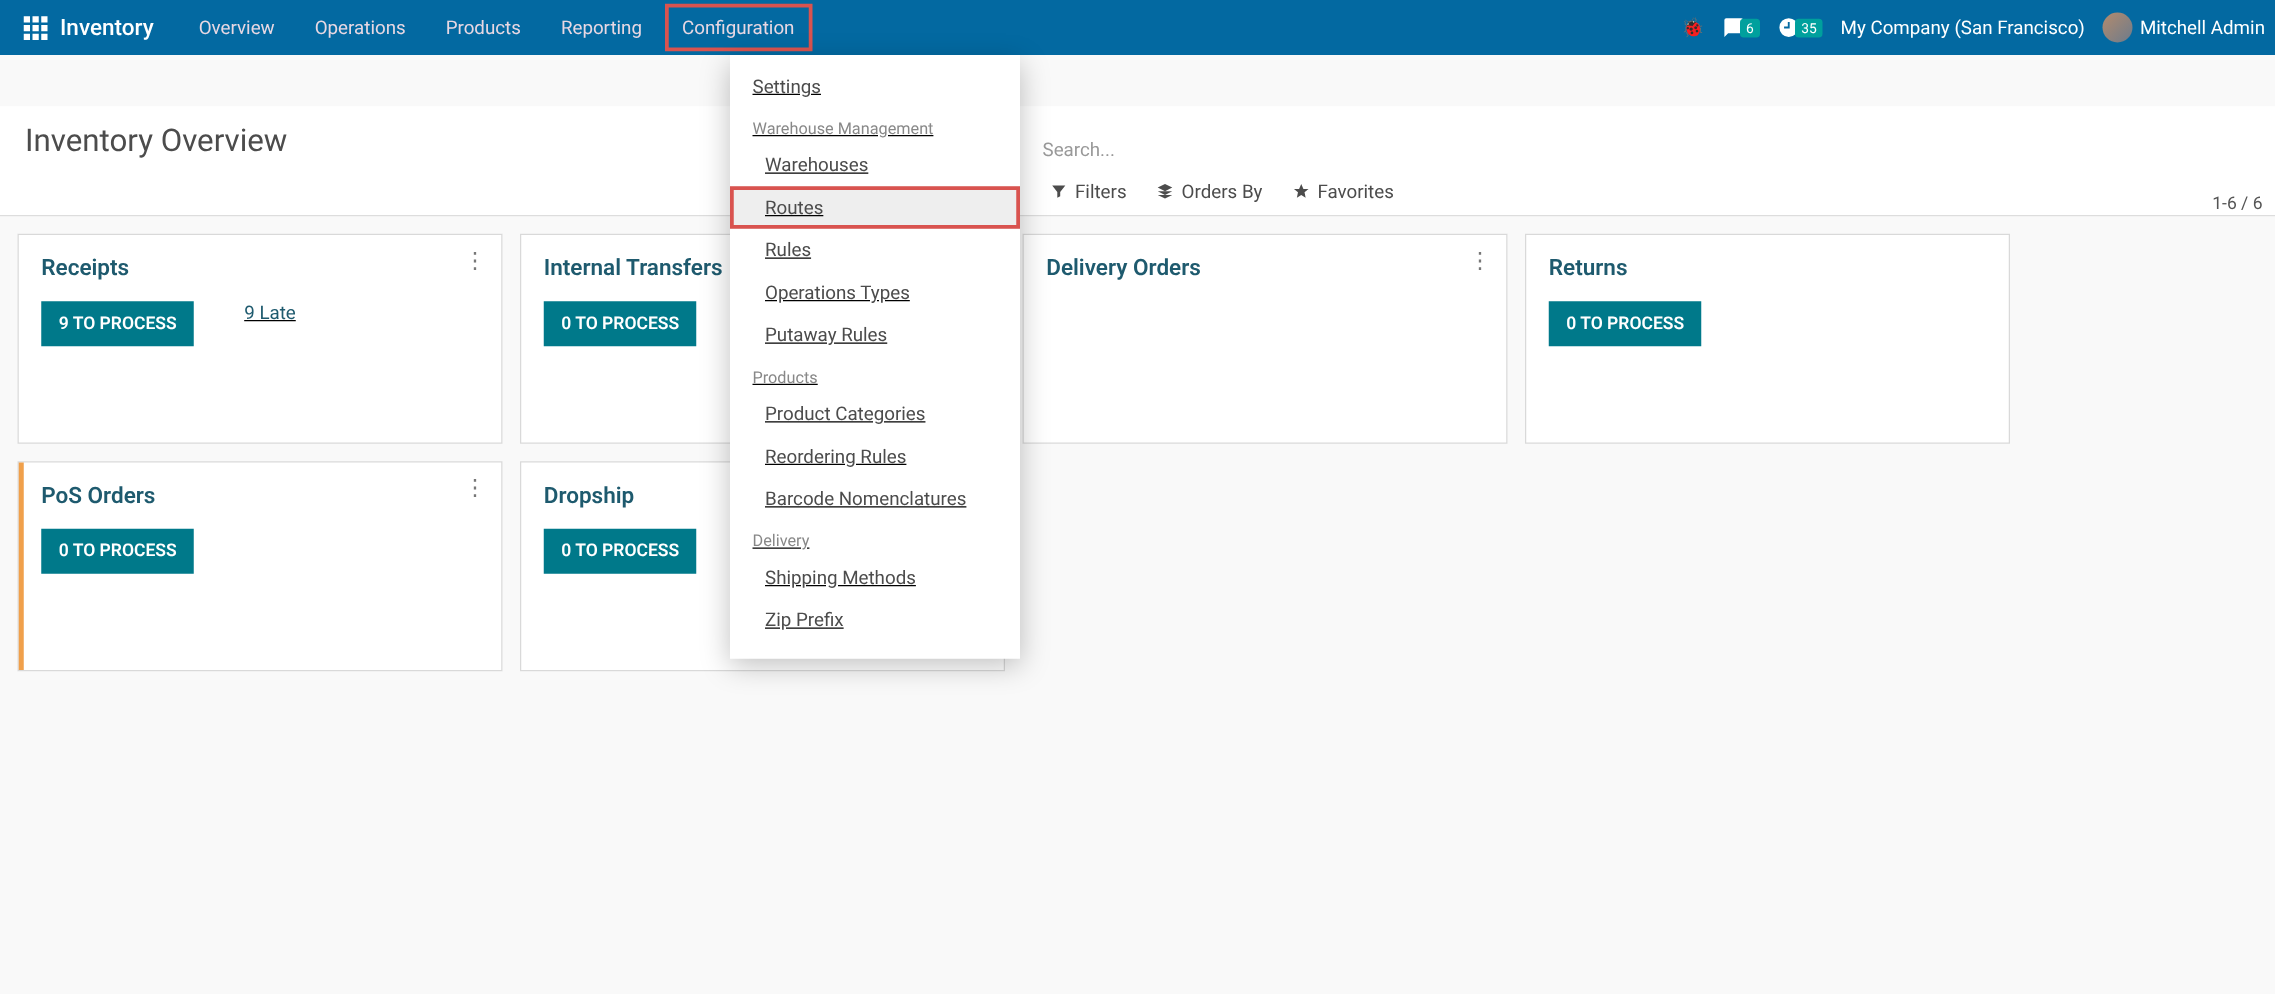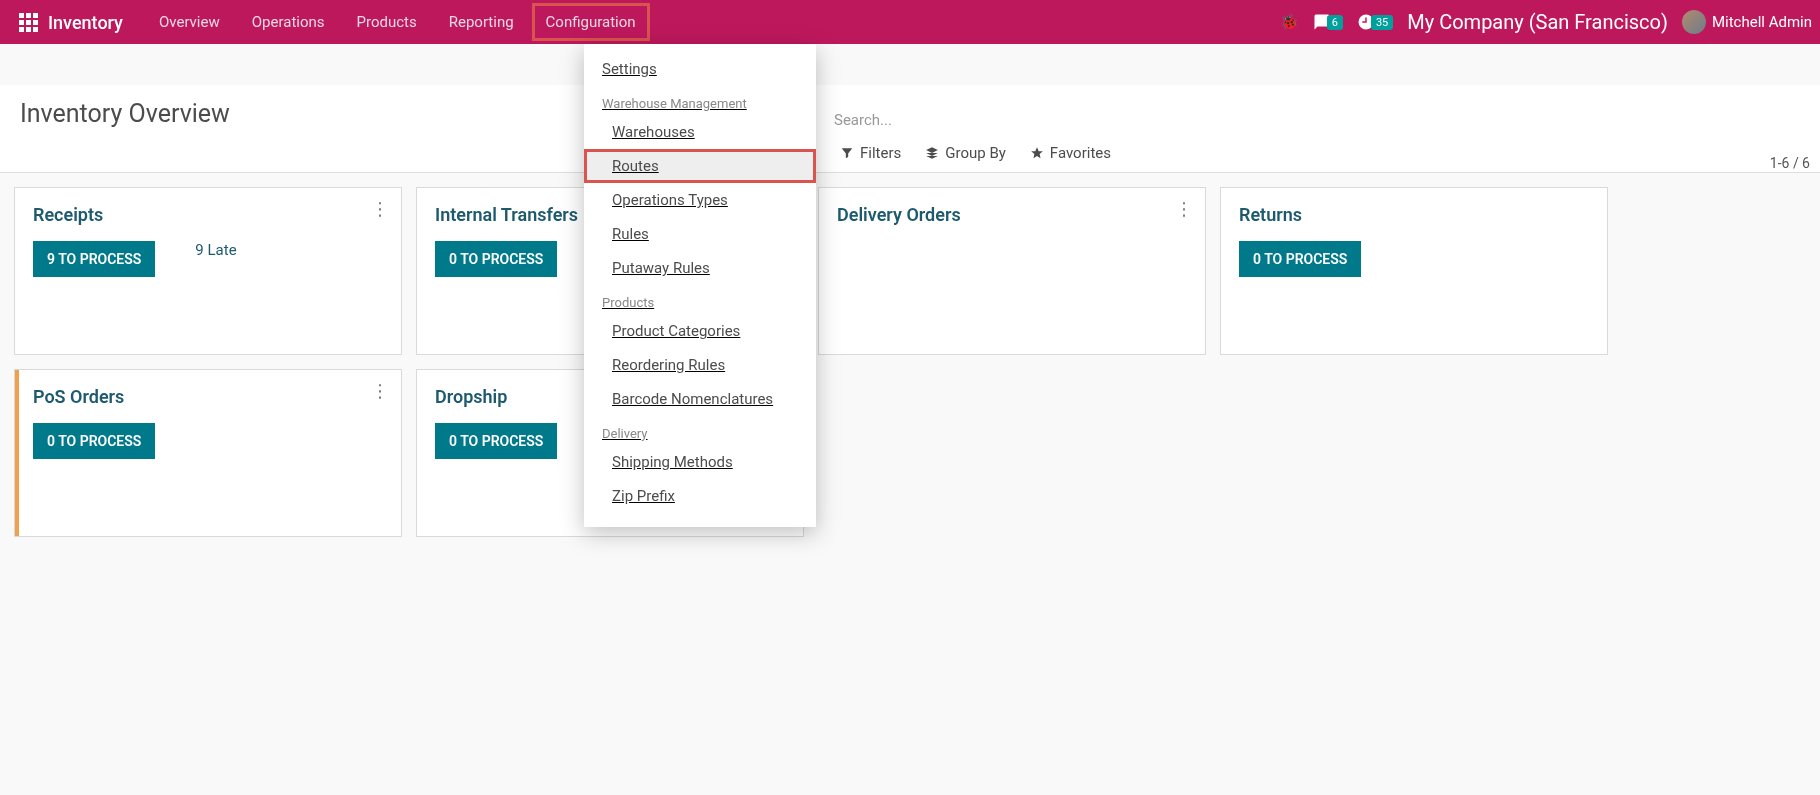--- a/index.html
+++ b/index.html
@@ -1,48 +1,48 @@
 <!DOCTYPE html>
 <html><head>
 <meta charset="utf-8">
 <style>
   * { box-sizing: border-box; margin: 0; padding: 0; font-family: -apple-system, BlinkMacSystemFont, "Segoe UI", Roboto, sans-serif; }
   body { background: #f9f9f9; width: 1820px; height: 795px; overflow: hidden; position: relative; }
 
   
-  .navbar { background: #be185d; height: 44px; display: flex; align-items: center; color: #fff; padding: 0 8px; gap: 4px; }
+  .navbar { background: #0369a1; height: 44px; display: flex; align-items: center; color: #fff; padding: 0 8px; gap: 4px; }
   .app-icon { width: 24px; height: 24px; margin: 0 4px 0 8px; display: flex; flex-wrap: wrap; gap: 2px; align-content: center; justify-content: center; }
   .app-icon span { width: 5px; height: 5px; background: #fff; }
   .app-title { font-size: 18px; font-weight: 500; color: #fff; margin-right: 18px; }
   .nav-item { font-size: 15px; color: #e8d8e3; padding: 10px 14px; cursor: pointer; }
   .nav-item.highlight { border: 3px solid #d9534f; padding: 7px 11px; }
   .nav-spacer { flex: 1; }
   .nav-right { display: flex; align-items: center; gap: 14px; color: #fff; }
   .badge { background: #00a09d; color: #fff; font-size: 11px; padding: 1px 5px; border-radius: 3px; margin-left: -4px; }
-  .company { font-size: 20px; color: #fff; }
+  .company { font-size: 15px; color: #fff; }
   .user { display: flex; align-items: center; gap: 6px; font-size: 15px; color: #fff; }
   .avatar { width: 24px; height: 24px; border-radius: 50%; background: linear-gradient(135deg,#b38b6d,#6d7b8b); }
 
   
   .control-panel { background: #fff; border-bottom: 1px solid #ddd; padding: 14px 20px 10px 20px; position: relative; margin-top: 41px; }
   .page-title { font-size: 25px; color: #4c4c4c; font-weight: 400; margin-bottom: 16px; }
   .toolbar { display: flex; align-items: center; gap: 24px; font-size: 15px; color: #4c4c4c; margin-left: 820px; }
   .toolbar .titem { display: flex; align-items: center; gap: 6px; cursor: pointer; }
   .search-ph { color: #999; font-size: 15px; position: absolute; left: 834px; top: 26px; }
   .pager { position: absolute; right: 10px; top: 70px; font-size: 14px; color: #555; }
 
   
   .board { padding: 14px; display: flex; flex-wrap: wrap; gap: 14px; align-content: flex-start; }
   .card { background: #fff; border: 1px solid #d9d9d9; width: 388px; min-height: 168px; padding: 16px 18px; position: relative; }
   .card.accent::before { content:""; position:absolute; left:0; top:0; bottom:0; width:4px; background:#f0a04b; }
   .card-title { font-size: 18px; font-weight: 600; color: #1e5a6e; margin-bottom: 16px; }
   .kebab { position: absolute; right: 12px; top: 12px; color: #777; font-size: 18px; cursor: pointer; line-height: 1; }
   .card-body { display: flex; gap: 40px; align-items: flex-start; }
   .btn { background: #00798a; color: #fff; font-size: 14px; font-weight: 600; padding: 10px 14px; border: none; cursor: pointer; }
-  .status-list { display: flex; flex-direction: column; gap: 4px; }
+  .status-list { display: flex; flex-direction: column; gap: 4px; text-decoration: underline; }
   .status-list a { color: #1e5a6e; text-decoration: none; font-size: 15px; }
 
   
   .dropdown { position: absolute; left: 584px; top: 44px; width: 232px; background: #fff; box-shadow: 0 6px 22px rgba(0,0,0,0.25); padding: 8px 0 14px 0; z-index: 100; text-decoration: underline; }
   .dropdown .menu-item { padding: 8px 18px; font-size: 15px; color: #4c4c4c; cursor: pointer; }
   .dropdown .menu-item.sub { padding-left: 28px; }
   .dropdown .menu-item.hover { background: #eee; }
   .dropdown .menu-item.highlight { outline: 3px solid #d9534f; outline-offset: -3px; }
   .dropdown .menu-header { padding: 10px 18px 4px 18px; font-size: 13px; color: #888; }
 
@@ -99,21 +99,21 @@
     <div class="titem">
       <svg class="glyph" viewBox="0 0 24 24">
           <path d="M3 4h18l-7 9v6l-4 2v-8z"></path>
         </svg>
       <span>Filters</span>
     </div>
     <div class="titem">
       <svg class="glyph" viewBox="0 0 24 24">
           <path d="M12 2 2 7l10 5 10-5zM2 12l10 5 10-5M2 17l10 5 10-5"></path>
         </svg>
-      <span>Group By</span>
+      <span>Orders By</span>
     </div>
     <div class="titem">
       <svg class="glyph" viewBox="0 0 24 24">
           <path d="M12 2l3 7h7l-5.5 4.5L18 21l-6-4-6 4 1.5-7.5L2 9h7z"></path>
         </svg>
       <span>Favorites</span>
     </div>
   </div>
   <div class="pager">1-6 / 6</div>
 </div>
@@ -159,22 +159,22 @@
       </div>
     </div>
   </div>
 
 <div class="dropdown">
   <div class="menu-item">Settings</div>
 
   <div class="menu-header">Warehouse Management</div>
   <div class="menu-item sub">Warehouses</div>
   <div class="menu-item sub hover highlight">Routes</div>
+  <div class="menu-item sub">Rules</div>
   <div class="menu-item sub">Operations Types</div>
-  <div class="menu-item sub">Rules</div>
   <div class="menu-item sub">Putaway Rules</div>
 
   <div class="menu-header">Products</div>
   <div class="menu-item sub">Product Categories</div>
   <div class="menu-item sub">Reordering Rules</div>
   <div class="menu-item sub">Barcode Nomenclatures</div>
 
   <div class="menu-header">Delivery</div>
   <div class="menu-item sub">Shipping Methods</div>
   <div class="menu-item sub">Zip Prefix</div>

